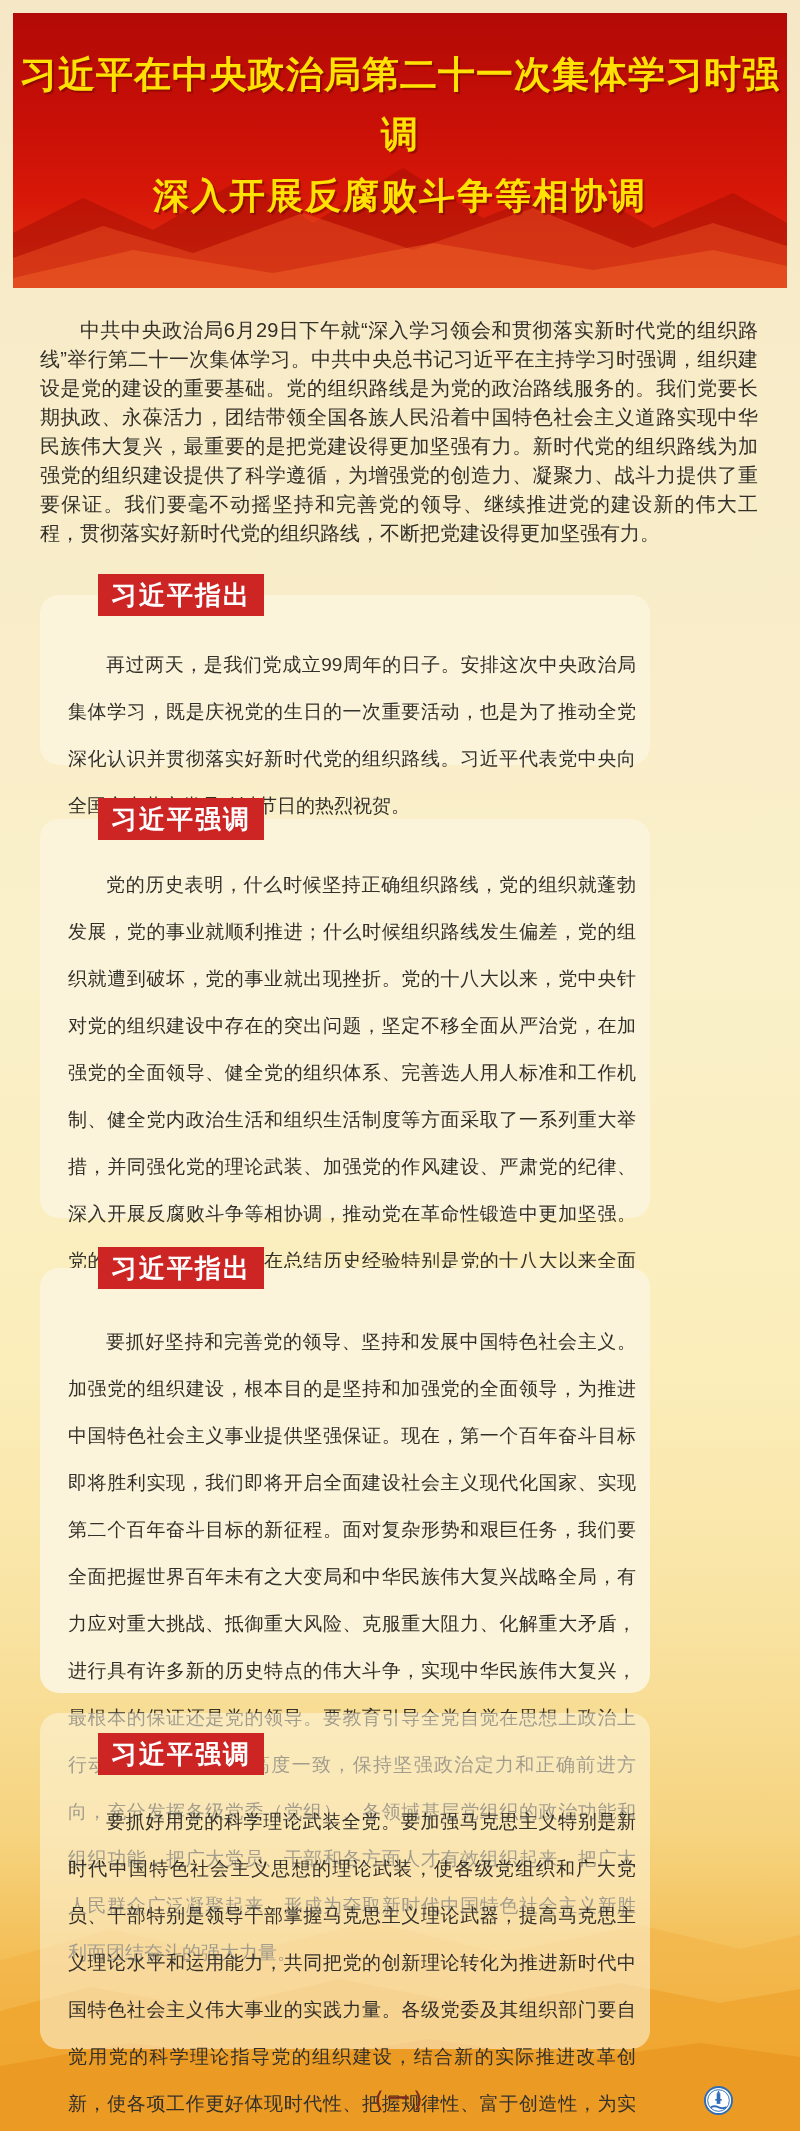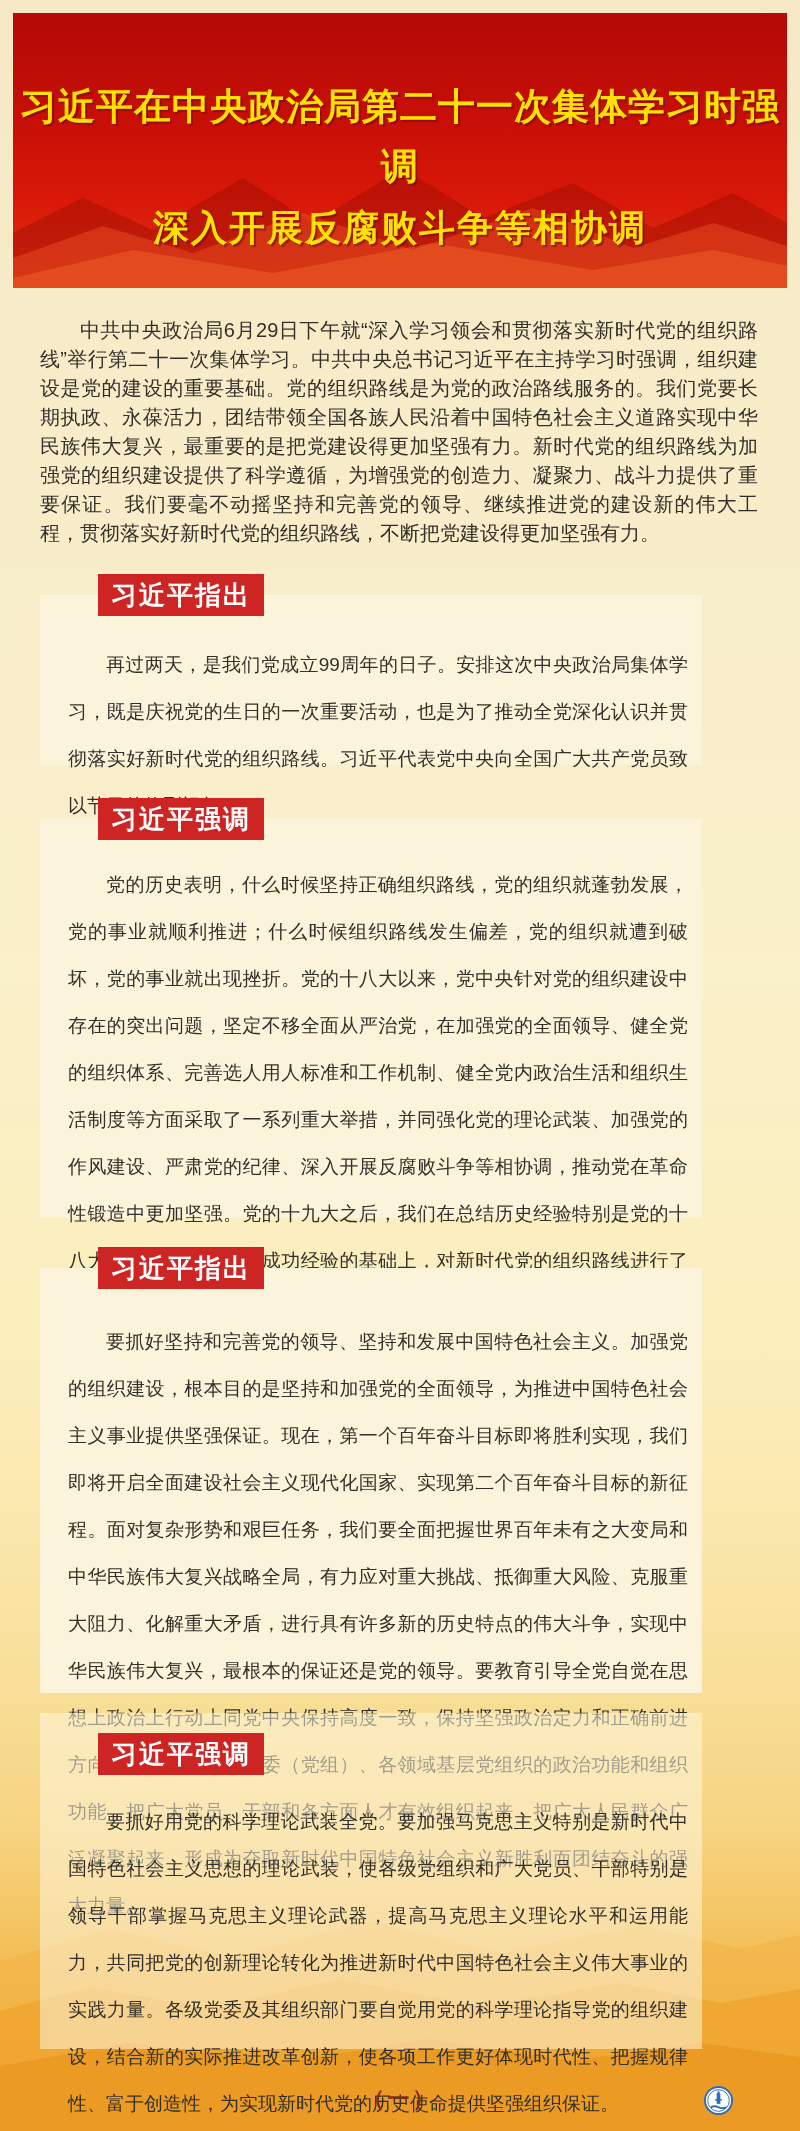--- a/index.html
+++ b/index.html
@@ -9,36 +9,36 @@
     background:linear-gradient(180deg,
       #f6e8c6 0%, #f8ecc9 20%, #faf0c9 46%, #fbeebb 64%,
       #f9e3a2 76%, #f6d480 86%, #f3ba4e 93%, #efa327 100%);
   }
   
   .banner{
     position:absolute;left:13px;top:13px;width:774px;height:275px;overflow:hidden;
     background:linear-gradient(180deg,#b20a06 0%,#c70f07 38%,#d81808 68%,#e13413 100%);
   }
   .banner-mountains{position:absolute;left:0;bottom:0;width:100%;height:150px;}
-  .banner-titles{position:relative;z-index:2;padding-top:64px;text-align:center;
+  .banner-titles{position:relative;z-index:2;padding-top:32px;text-align:center;
     color:#ffe103;font-weight:bold;text-shadow:2px 2px 1px rgba(110,5,0,.55);}
   .title-line1{font-size:37px;line-height:60px;letter-spacing:1px;}
   .title-line2,.title-line3{font-size:36px;line-height:62px;letter-spacing:2px;}
   
   .bottom-mountains{position:absolute;left:0;bottom:0;width:800px;height:240px;z-index:0;}
   
   .intro{
     position:absolute;left:40px;top:316px;width:718px;z-index:1;
     font-size:20px;line-height:29px;color:#33302a;
     text-indent:2em;text-align:justify;
   }
   
   .qbox{
-    position:absolute;left:40px;width:662px;box-sizing:border-box;z-index:1;
-    background:#fcf4da;padding:46px 14px 20px 28px;
+    position:absolute;left:40px;width:610px;box-sizing:border-box;z-index:1;
+    background:#fcf4da;padding:46px 14px 20px 28px;border-radius:19px;
   }
   .badge{
     position:absolute;left:58px;top:-21px;height:42px;line-height:42px;
     padding:0 13px;background:#cd2424;color:#ffffff;
     font-size:26px;font-weight:bold;letter-spacing:2px;white-space:nowrap;
   }
   .qtext{
     font-size:19px;line-height:47px;color:#33302a;
     text-indent:2em;text-align:justify;
   }

